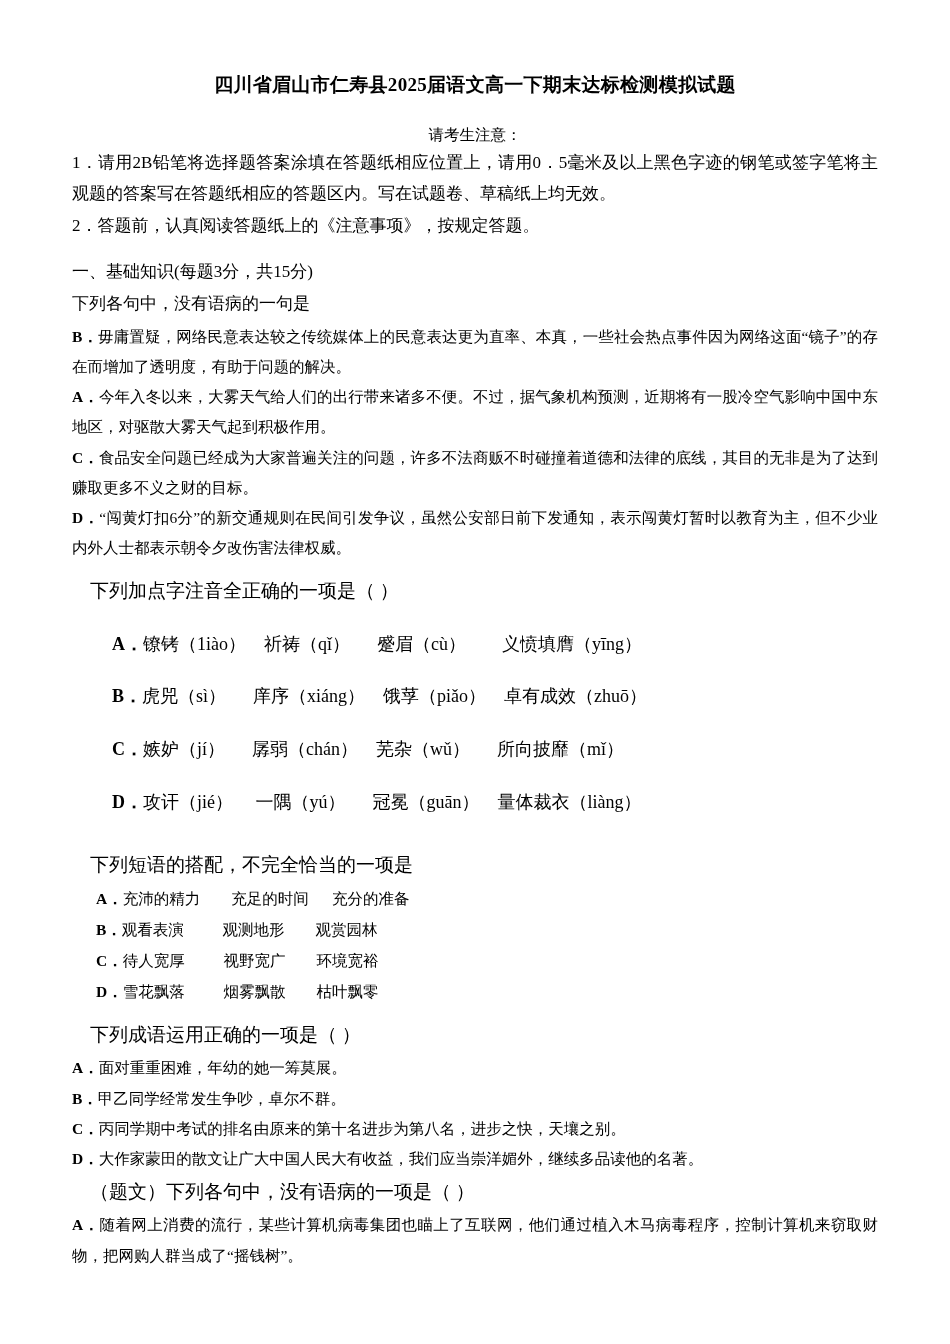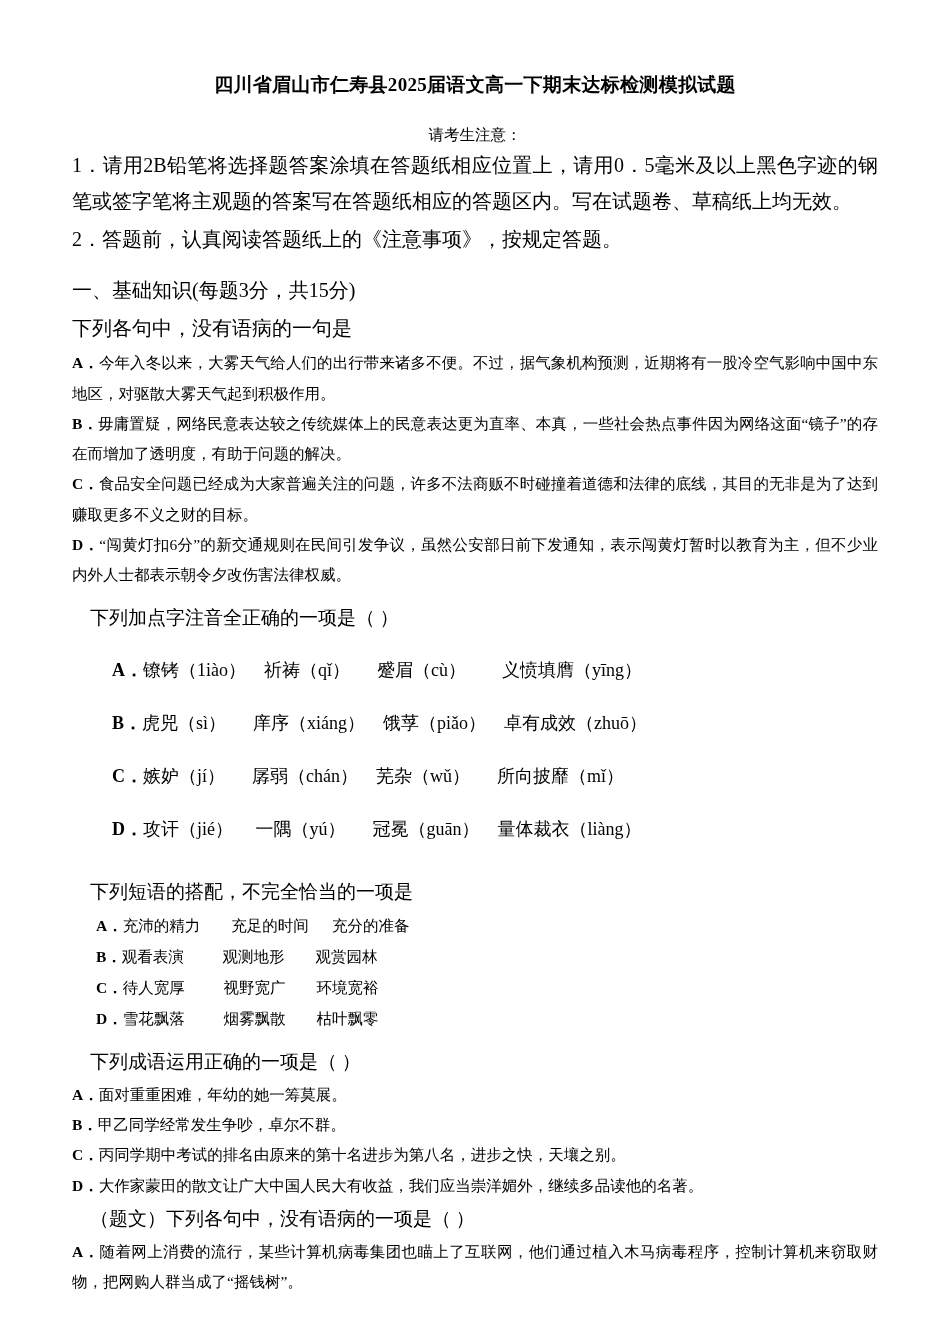--- a/index.html
+++ b/index.html
@@ -23,21 +23,21 @@
   }
   .doc-title {
     text-align: center;
     font-size: 19px;
     font-weight: bold;
     letter-spacing: 0.3px;
     margin: 0 0 22px 0;
     line-height: 1.4;
   }
   .para {
-    font-size: 20px;
+    font-size: 17px;
     line-height: 1.78;
     margin: 0 0 2px 0;
     text-align: justify;
   }
   .notice-head {
     font-size: 15.5px;
     line-height: 1.8;
     margin: 0;
     text-align: center;
   }
@@ -89,22 +89,22 @@
 
   <div class="notice-head">请考生注意：</div>
   <div class="para">1．请用2B铅笔将选择题答案涂填在答题纸相应位置上，请用0．5毫米及以上黑色字迹的钢笔或签字笔将主观题的答案写在答题纸相应的答题区内。写在试题卷、草稿纸上均无效。</div>
   <div class="para">2．答题前，认真阅读答题纸上的《注意事项》，按规定答题。</div>
 
   <div class="spacer-md"></div>
 
   <div class="para">一、基础知识(每题3分，共15分)</div>
   <div class="para">下列各句中，没有语病的一句是</div>
 
+  <div class="opt"><span class="lbl">B．</span><span>毋庸置疑，网络民意表达较之传统媒体上的民意表达更为直率、本真，一些社会热点事件因为网络这面“镜子”的存在而增加了透明度，有助于问题的解决。</span></div>
   <div class="opt"><span class="lbl">A．</span><span>今年入冬以来，大雾天气给人们的出行带来诸多不便。不过，据气象机构预测，近期将有一股冷空气影响中国中东地区，对驱散大雾天气起到积极作用。</span></div>
-  <div class="opt"><span class="lbl">B．</span><span>毋庸置疑，网络民意表达较之传统媒体上的民意表达更为直率、本真，一些社会热点事件因为网络这面“镜子”的存在而增加了透明度，有助于问题的解决。</span></div>
   <div class="opt"><span class="lbl">C．</span><span>食品安全问题已经成为大家普遍关注的问题，许多不法商贩不时碰撞着道德和法律的底线，其目的无非是为了达到赚取更多不义之财的目标。</span></div>
   <div class="opt"><span class="lbl">D．</span><span>“闯黄灯扣6分”的新交通规则在民间引发争议，虽然公安部日前下发通知，表示闯黄灯暂时以教育为主，但不少业内外人士都表示朝令夕改伤害法律权威。</span></div>
 
   <div class="spacer-sm"></div>
 
   <div class="q-line">下列加点字注音全正确的一项是（        ）</div>
   <div class="pinyin-row"><span class="lbl">A．</span><span>镣铐（1iào）    祈祷（qǐ）      蹙眉（cù）        义愤填膺（yīng）</span></div>
   <div class="pinyin-row"><span class="lbl">B．</span><span>虎兕（sì）      庠序（xiáng）    饿莩（piǎo）    卓有成效（zhuō）</span></div>
   <div class="pinyin-row"><span class="lbl">C．</span><span>嫉妒（jí）      孱弱（chán）    芜杂（wǔ）      所向披靡（mǐ）</span></div>
   <div class="pinyin-row"><span class="lbl">D．</span><span>攻讦（jié）     一隅（yú）      冠冕（guān）    量体裁衣（liàng）</span></div>

